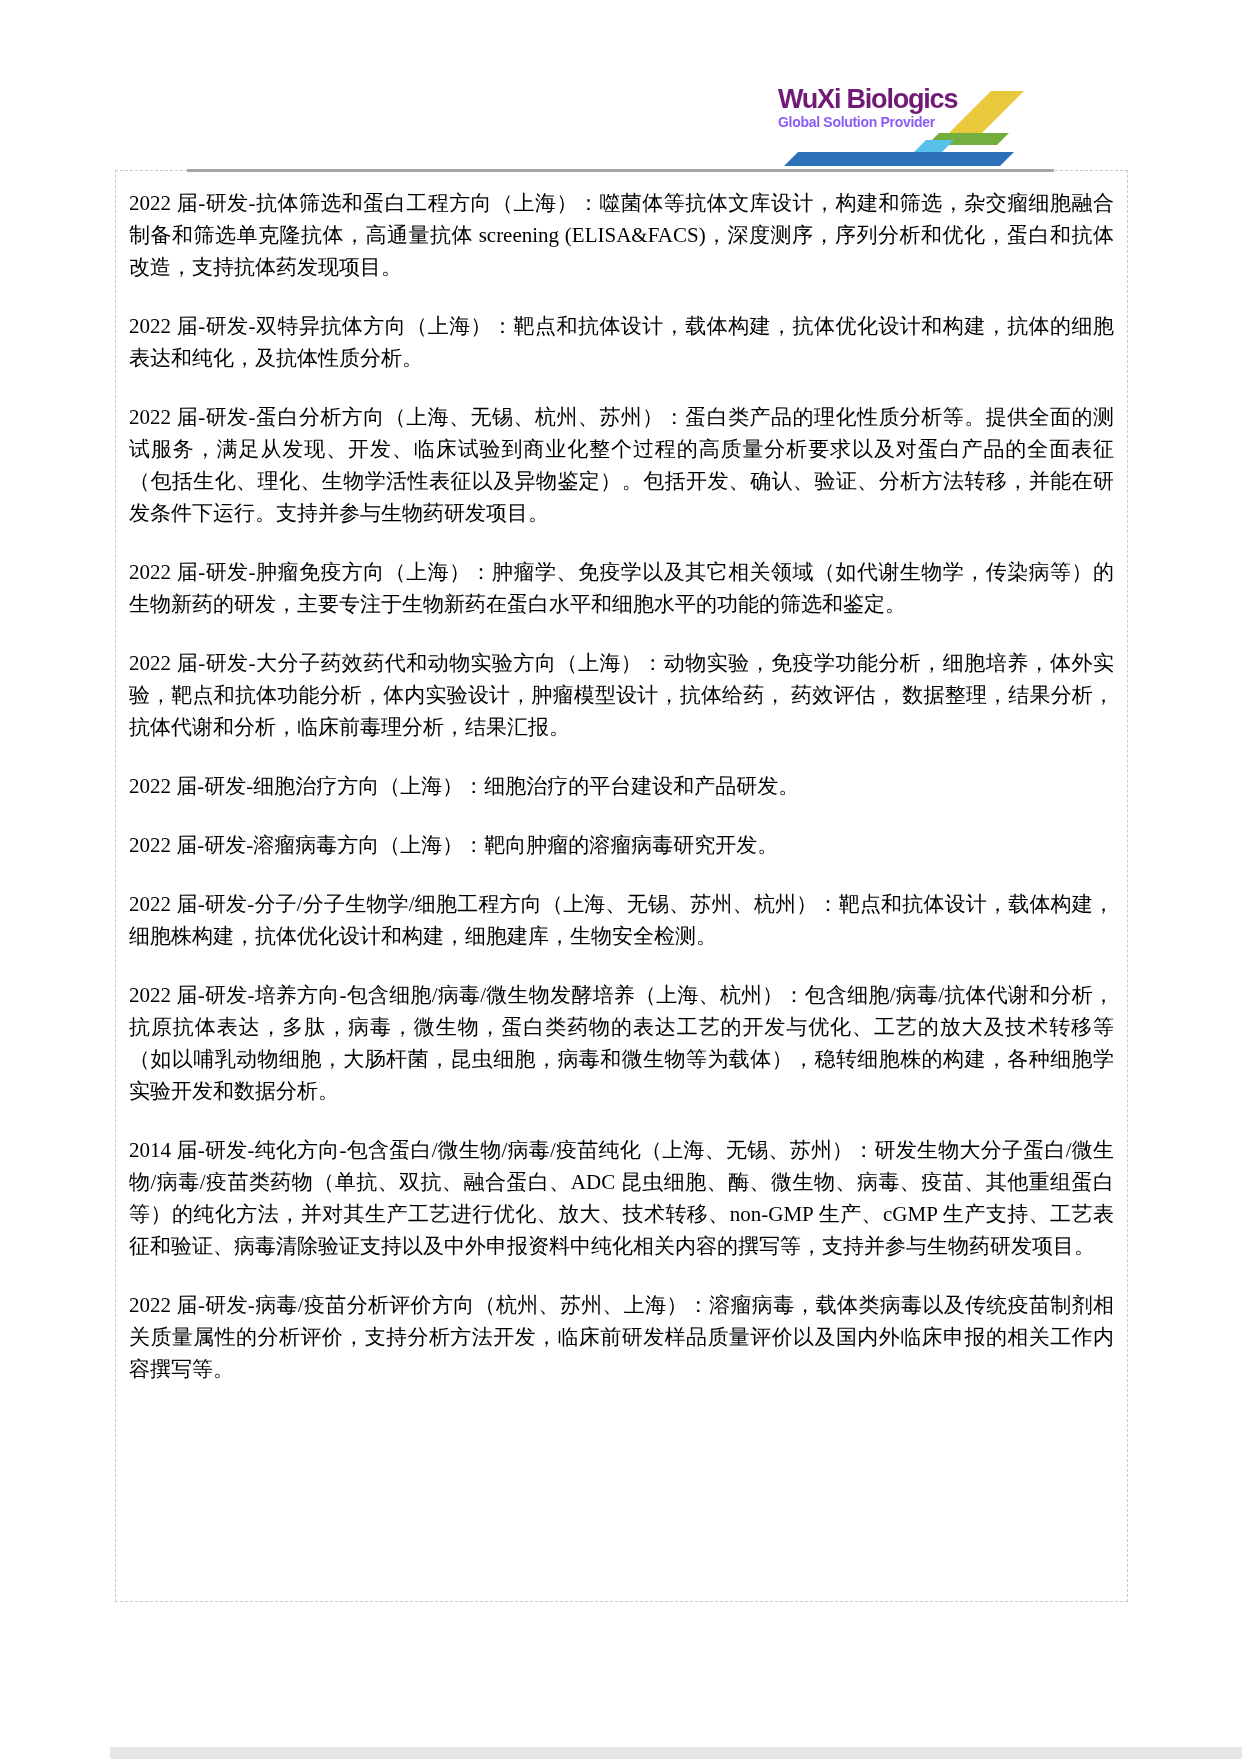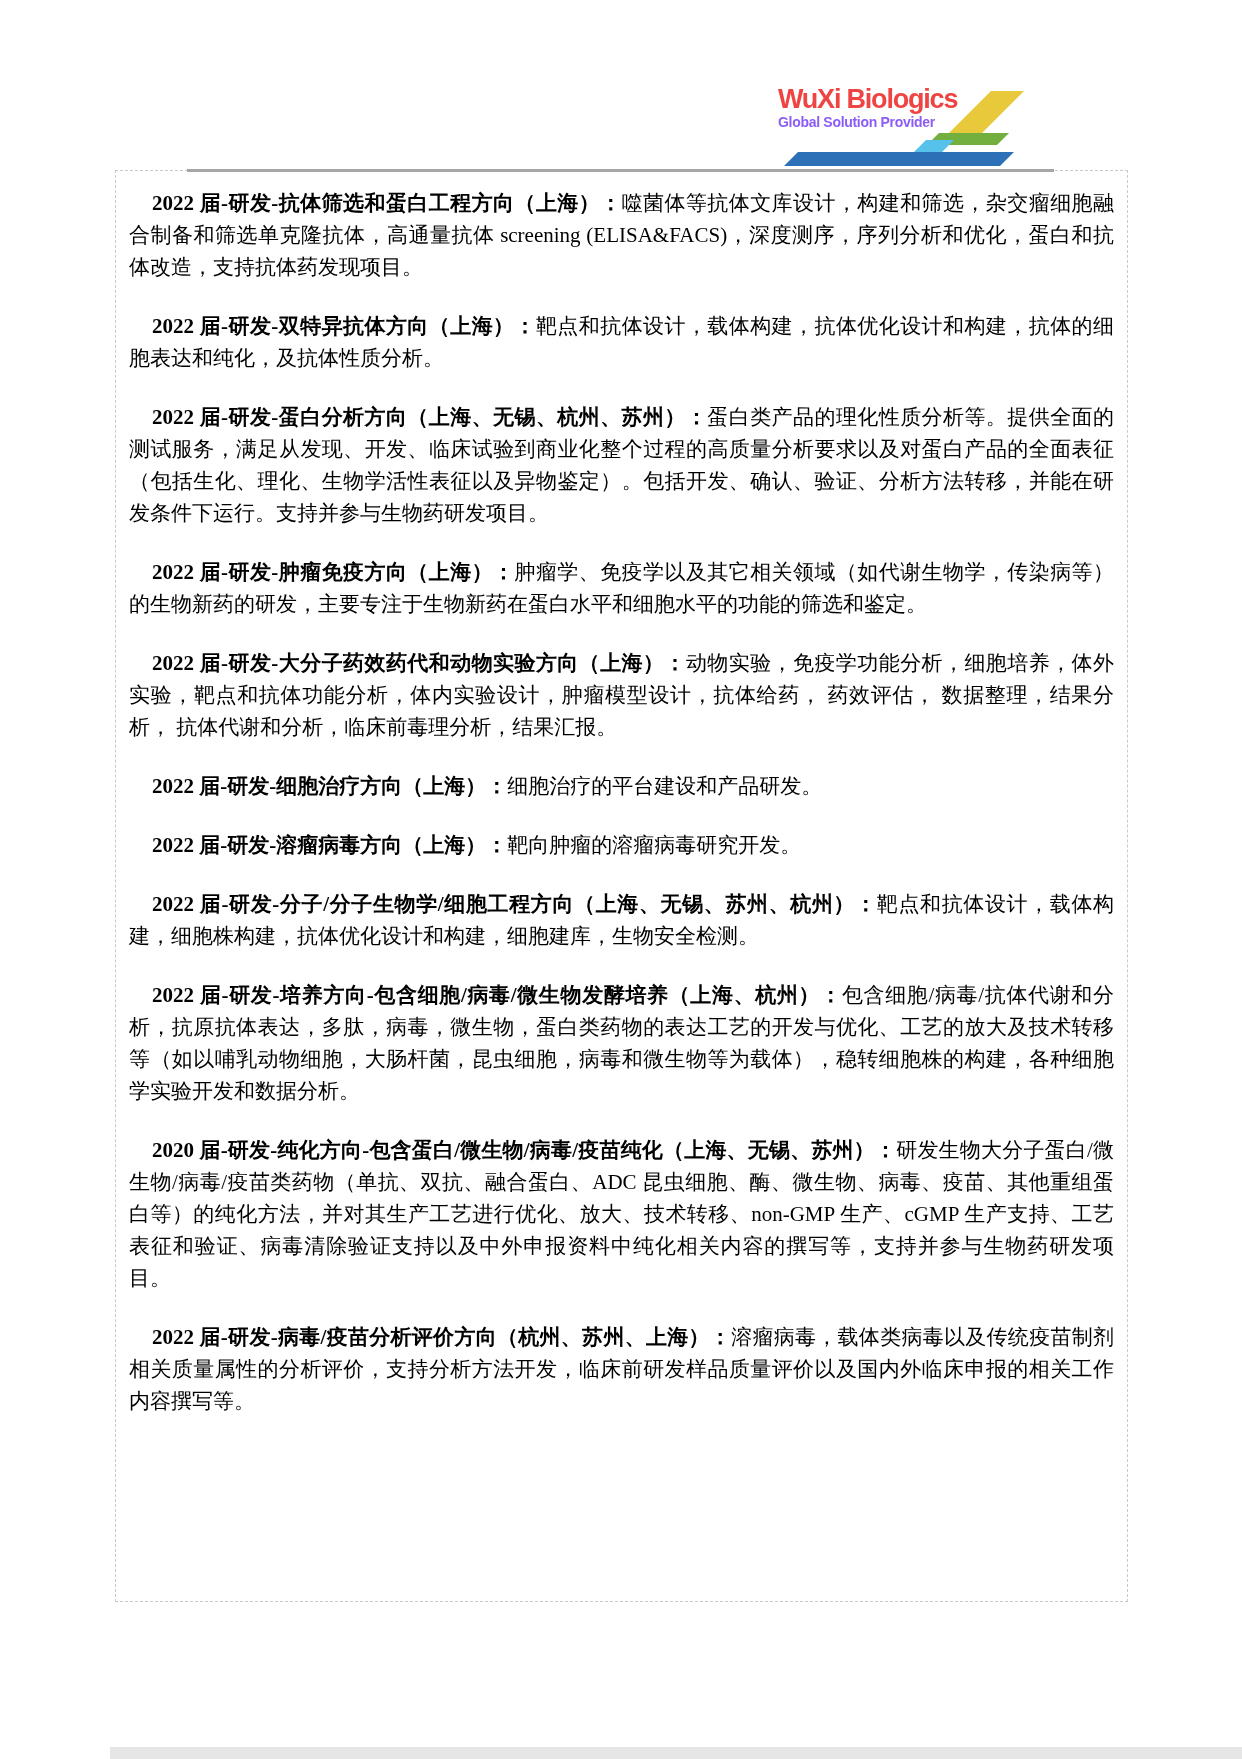--- a/index.html
+++ b/index.html
@@ -20,21 +20,21 @@
     width: 252px;
     height: 86px;
   }
   .logo-text { position: relative; z-index: 2; }
   .logo-title {
     font-family: "Liberation Sans", "DejaVu Sans", sans-serif;
     font-weight: 700;
     font-size: 27px;
     line-height: 30px;
     letter-spacing: -1.2px;
-    color: #ef4444;
+    color: #701a75;
     white-space: nowrap;
   }
   .logo-tagline {
     font-family: "Liberation Sans", "DejaVu Sans", sans-serif;
     font-weight: 700;
     font-size: 14px;
     line-height: 17px;
     letter-spacing: -0.3px;
     color: #8b5cf6;
     white-space: nowrap;
@@ -66,21 +66,21 @@
     height: 3px;
     background: #a6a6a6;
   }
   p.job {
     margin: 0 0 27px 0;
     font-size: 21px;
     line-height: 32px;
     color: #000000;
     text-align: justify;
   }
-  p.job b { font-weight: 700; margin-left: 23px; }
+  p.job b { font-weight: 400; }
 
   
   .page-separator {
     position: absolute;
     left: 110px;
     bottom: 0;
     width: 1132px;
     height: 12px;
     background: #e6e6e6;
   }
@@ -117,21 +117,21 @@
   <p class="job"><b>2022 届-研发-大分子药效药代和动物实验方向（上海）：</b><span>动物实验，免疫学功能分析，细胞培养，体外实验，靶点和抗体功能分析，体内实验设计，肿瘤模型设计，抗体给药， 药效评估， 数据整理，结果分析， 抗体代谢和分析，临床前毒理分析，结果汇报。</span></p>
 
   <p class="job"><b>2022 届-研发-细胞治疗方向（上海）：</b><span>细胞治疗的平台建设和产品研发。</span></p>
 
   <p class="job"><b>2022 届-研发-溶瘤病毒方向（上海）：</b><span>靶向肿瘤的溶瘤病毒研究开发。</span></p>
 
   <p class="job"><b>2022 届-研发-分子/分子生物学/细胞工程方向（上海、无锡、苏州、杭州）：</b><span>靶点和抗体设计，载体构建，细胞株构建，抗体优化设计和构建，细胞建库，生物安全检测。</span></p>
 
   <p class="job"><b>2022 届-研发-培养方向-包含细胞/病毒/微生物发酵培养（上海、杭州）：</b><span>包含细胞/病毒/抗体代谢和分析，抗原抗体表达，多肽，病毒，微生物，蛋白类药物的表达工艺的开发与优化、工艺的放大及技术转移等（如以哺乳动物细胞，大肠杆菌，昆虫细胞，病毒和微生物等为载体），稳转细胞株的构建，各种细胞学实验开发和数据分析。</span></p>
 
-  <p class="job"><b>2020 届-研发-纯化方向-包含蛋白/微生物/病毒/疫苗纯化（上海、无锡、苏州）：</b><span>研发生物大分子蛋白/微生物/病毒/疫苗类药物（单抗、双抗、融合蛋白、ADC 昆虫细胞、酶、微生物、病毒、疫苗、其他重组蛋白等）的纯化方法，并对其生产工艺进行优化、放大、技术转移、non-GMP 生产、cGMP 生产支持、工艺表征和验证、病毒清除验证支持以及中外申报资料中纯化相关内容的撰写等，支持并参与生物药研发项目。</span></p>
+  <p class="job"><b>2014 届-研发-纯化方向-包含蛋白/微生物/病毒/疫苗纯化（上海、无锡、苏州）：</b><span>研发生物大分子蛋白/微生物/病毒/疫苗类药物（单抗、双抗、融合蛋白、ADC 昆虫细胞、酶、微生物、病毒、疫苗、其他重组蛋白等）的纯化方法，并对其生产工艺进行优化、放大、技术转移、non-GMP 生产、cGMP 生产支持、工艺表征和验证、病毒清除验证支持以及中外申报资料中纯化相关内容的撰写等，支持并参与生物药研发项目。</span></p>
 
 
   <p class="job"><b>2022 届-研发-病毒/疫苗分析评价方向（杭州、苏州、上海）：</b><span>溶瘤病毒，载体类病毒以及传统疫苗制剂相关质量属性的分析评价，支持分析方法开发，临床前研发样品质量评价以及国内外临床申报的相关工作内容撰写等。</span></p>
 </div>
   </main>
 
   <div class="page-separator"></div>
 
 </div>
 

